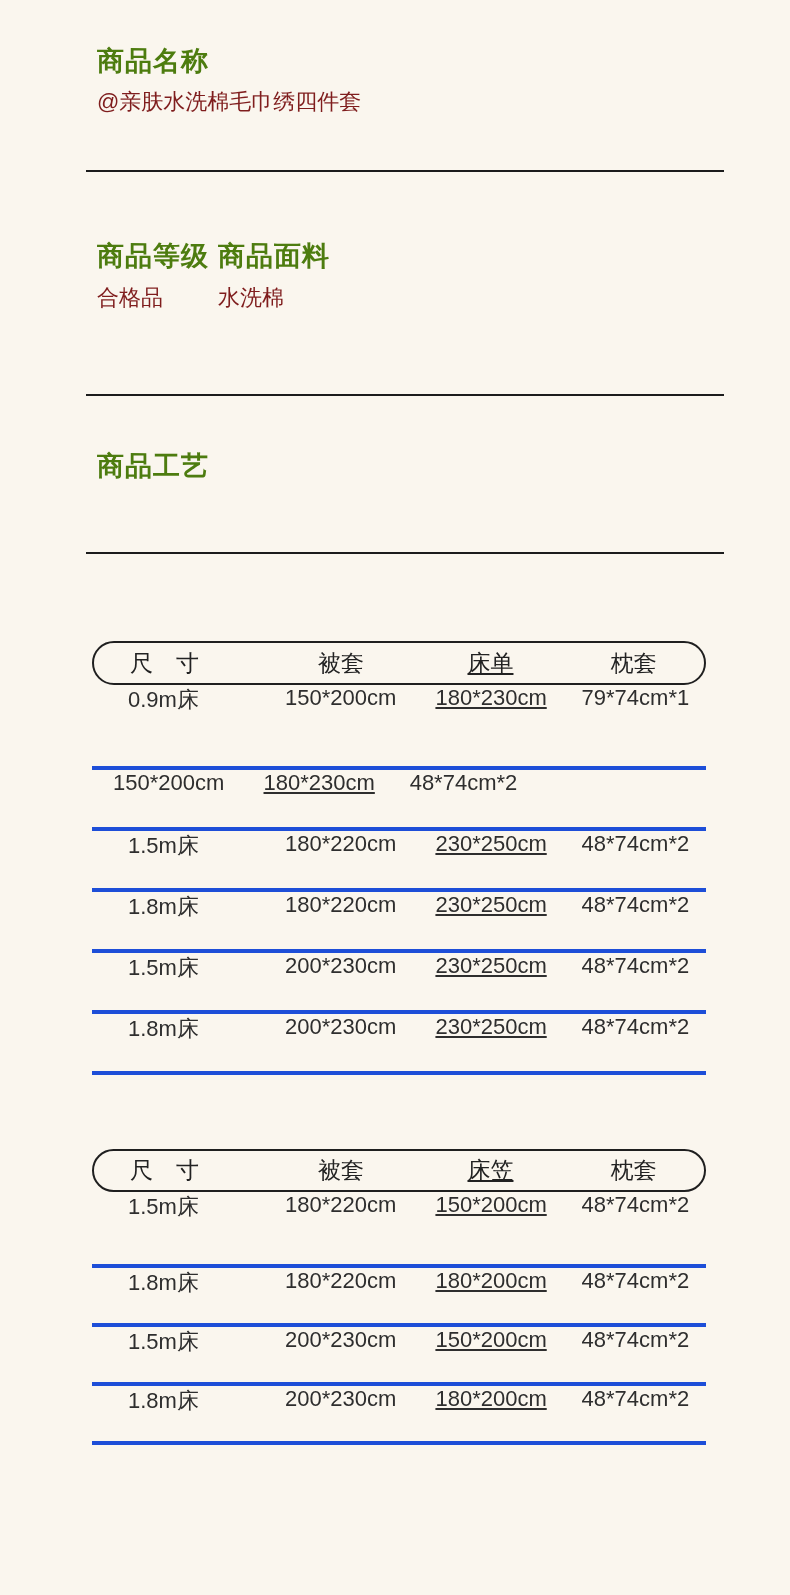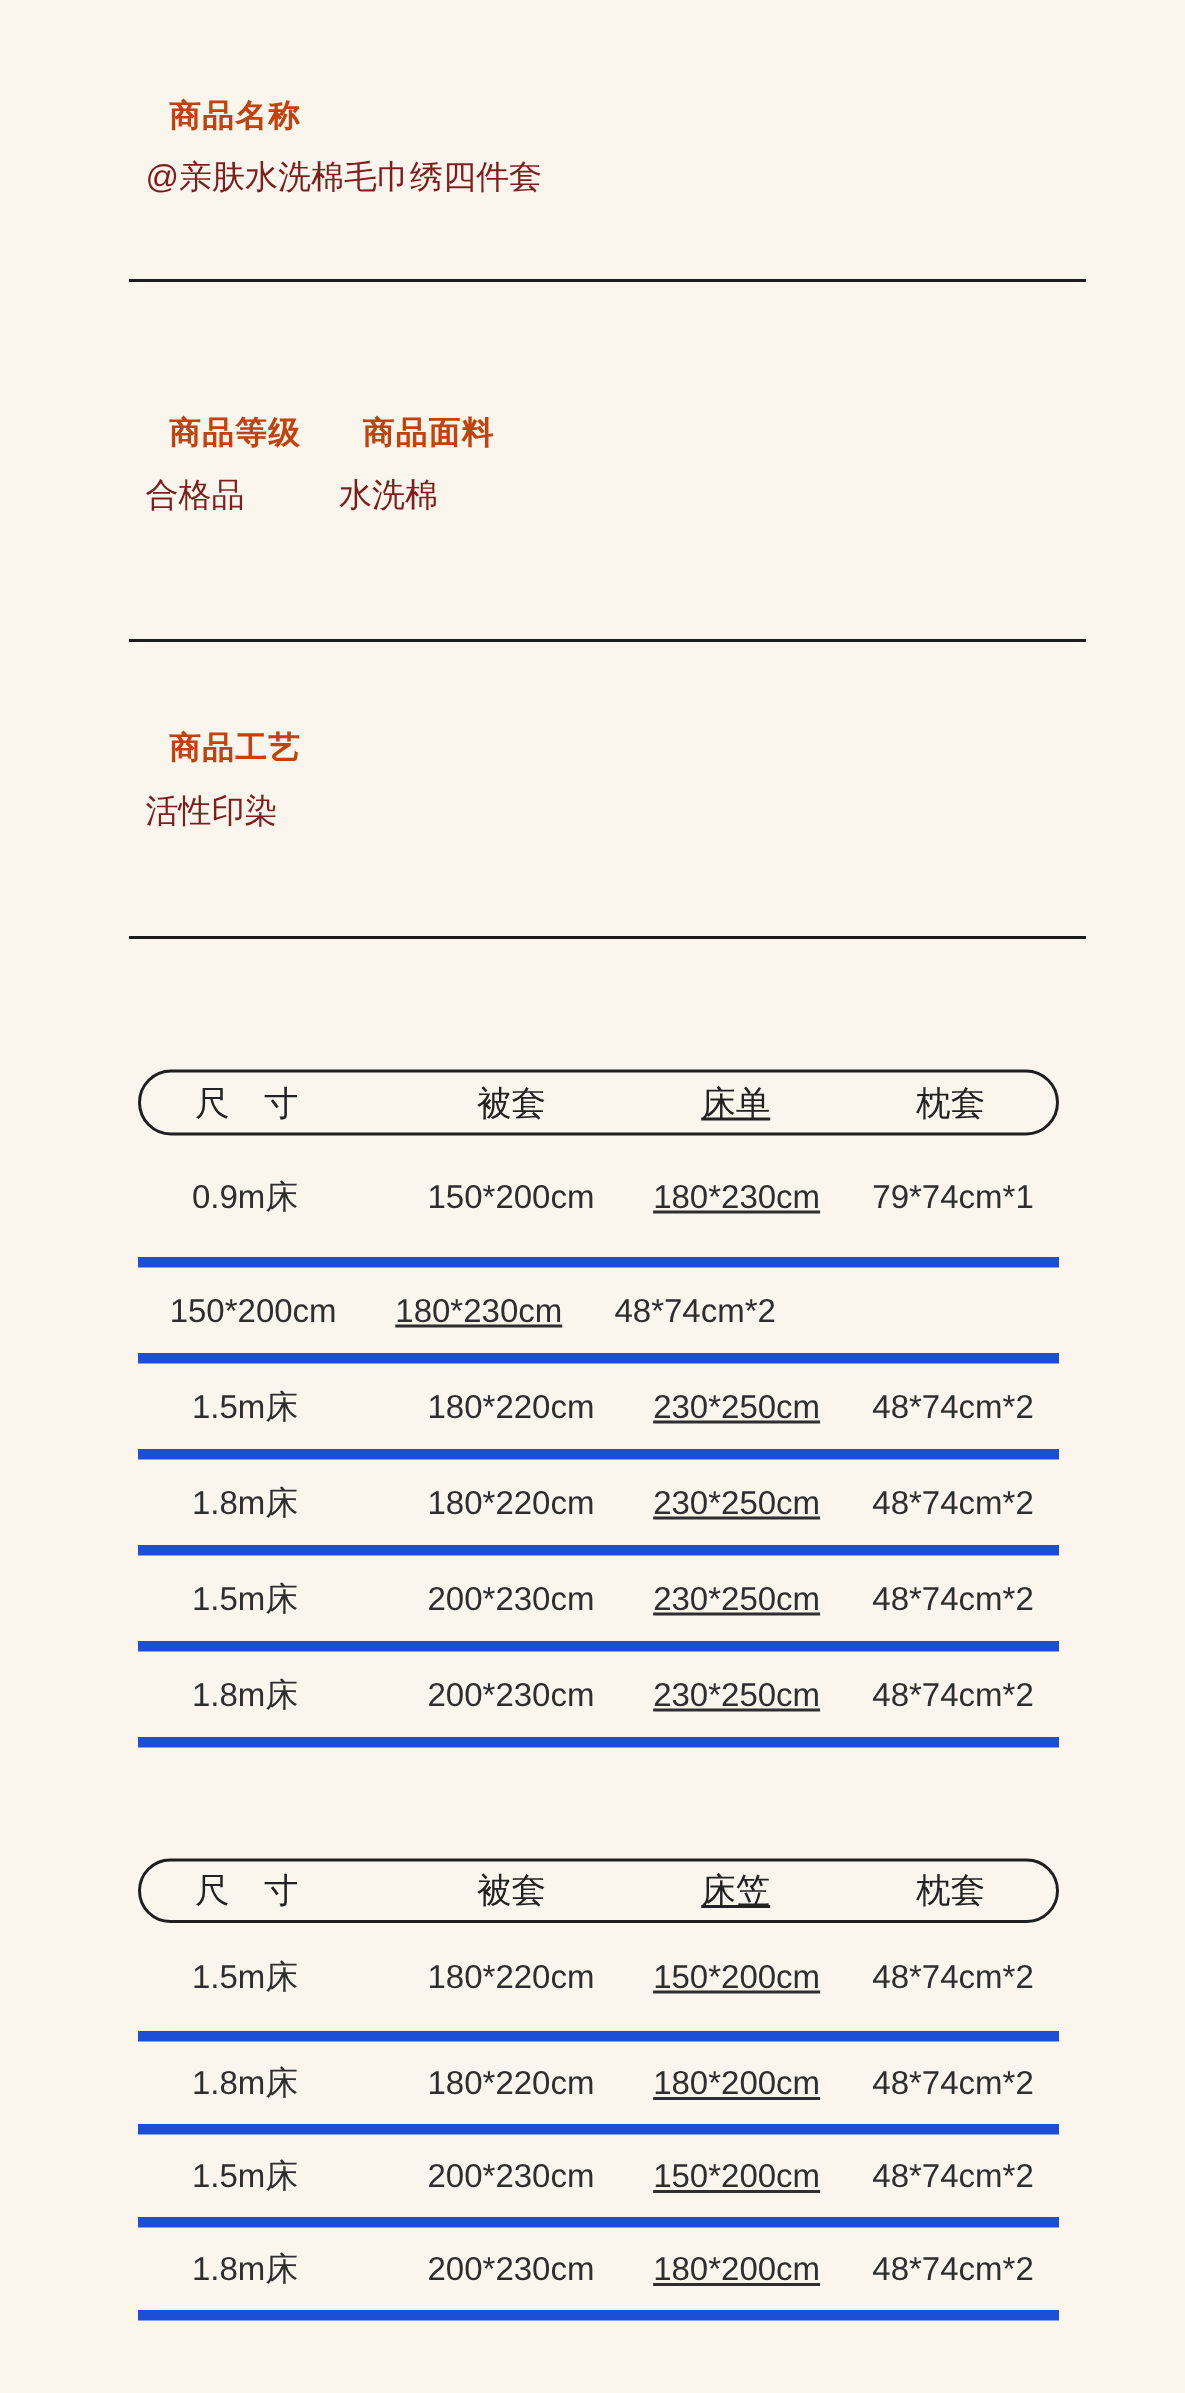--- a/index.html
+++ b/index.html
@@ -7,22 +7,22 @@
     width:790px;height:1595px;
     background:#FAF6EE;
     font-family:"Liberation Sans",sans-serif;
     color:#2b2b2b;
     overflow:hidden;
   }
   .wrap{margin-left:88px;width:636px;}
 
   
   .sec-label{
-    font-size:21px;font-weight:700;color:#c2410c;
-    line-height:27px;margin:16px;padding-left:9px;
+    font-size:27px;font-weight:700;color:#4d7c0f;
+    line-height:27px;margin:0;padding-left:9px;
     letter-spacing:1px;
   }
   .sec-value{
     font-size:22px;color:#7f1d1d;line-height:22px;
     margin:0;padding-left:9px;
   }
   .divider{
     border:none;border-top:2px solid #1c1c1c;
     margin:0;width:638px;margin-left:-2px;
   }
@@ -50,23 +50,23 @@
     display:flex;align-items:center;
     font-size:23px;color:#222;
   }
   .table2 .pill{height:43px;}
   .hcell,.cell{display:flex;justify-content:center;align-items:center;}
   .c1{flex:0 0 28%;justify-content:flex-start;padding-left:36px;box-sizing:border-box;}
   .c2{flex:0 0 25%;}
   .c3{flex:0 0 24%;text-decoration:underline;}
   .c4{flex:0 0 23%;}
   .trow{
-    display:flex;align-items:center;
+    display:flex;align-items:flex-start;
     height:57px;font-size:22px;color:#2e2e2e;
-    border-bottom:7px solid #1d4ed8;
+    border-bottom:4px solid #1d4ed8;
   }
   .table1 .tbody .trow:first-child{height:81px;}
   .table2 .trow{height:55px;}
   .table2 .tbody .trow:first-child{height:72px;}
 </style>
 </head>
 <body>
 
 <div class="wrap">
 
@@ -83,21 +83,20 @@
     </div>
     <div class="field field-left">
       <h2 class="sec-label">商品面料</h2>
       <p class="sec-value">水洗棉</p>
     </div>
   </section>
   <hr class="divider divider2">
 
   <section class="sec3">
     <h2 class="sec-label">商品工艺</h2>
-    <p class="sec-value">活性印染</p>
   </section>
   <hr class="divider divider3">
 
   <section class="size-table table1">
     <div class="pill">
       <div class="hcell c1">尺　寸</div>
       <div class="hcell c2">被套</div>
       <div class="hcell c3">床单</div>
       <div class="hcell c4">枕套</div>
     </div>

